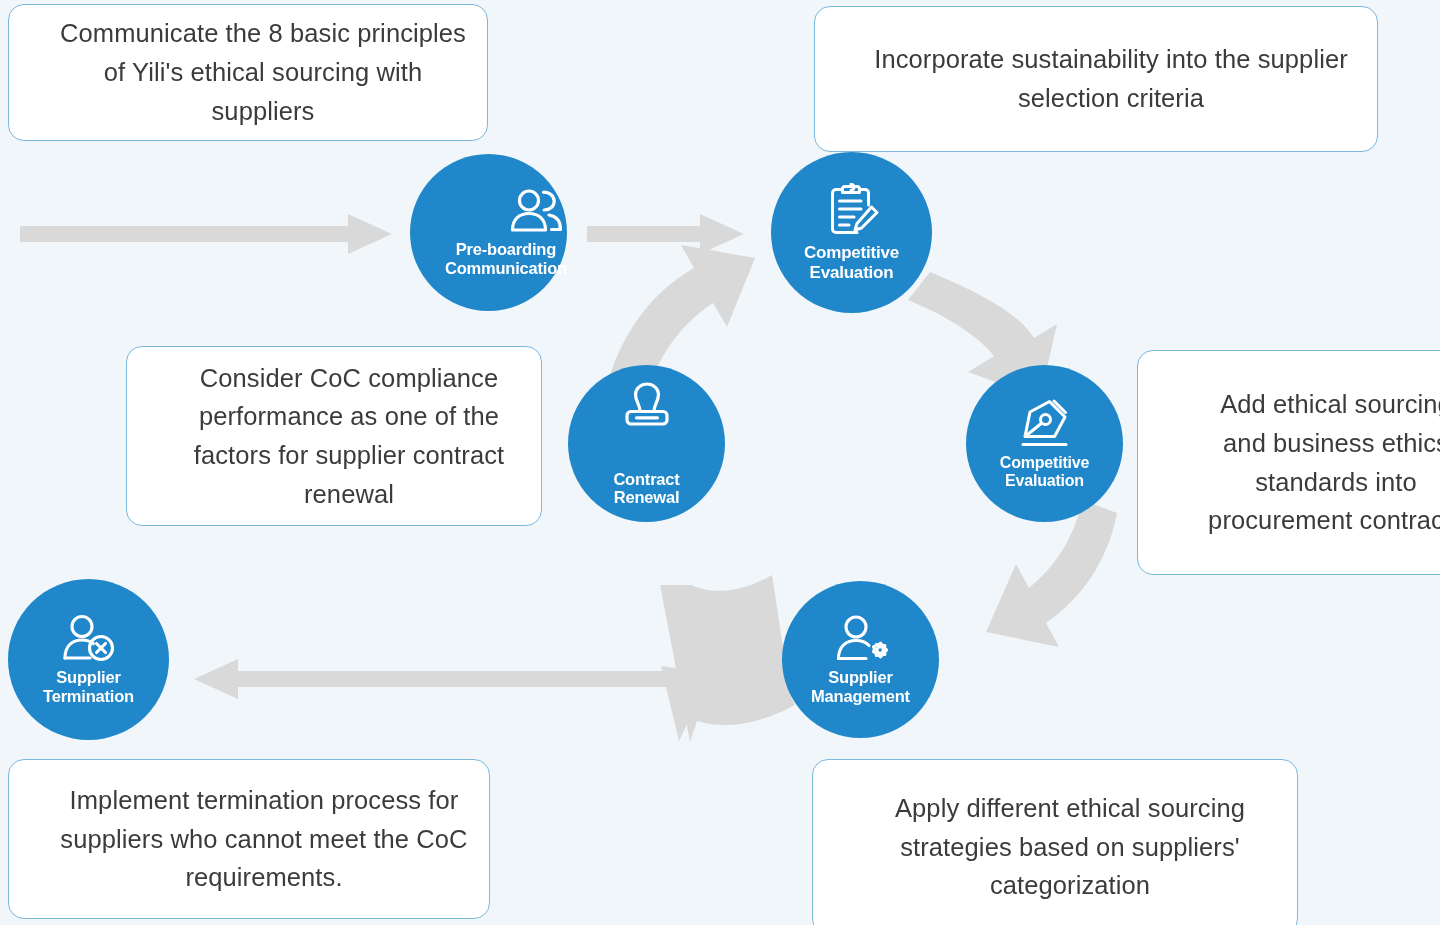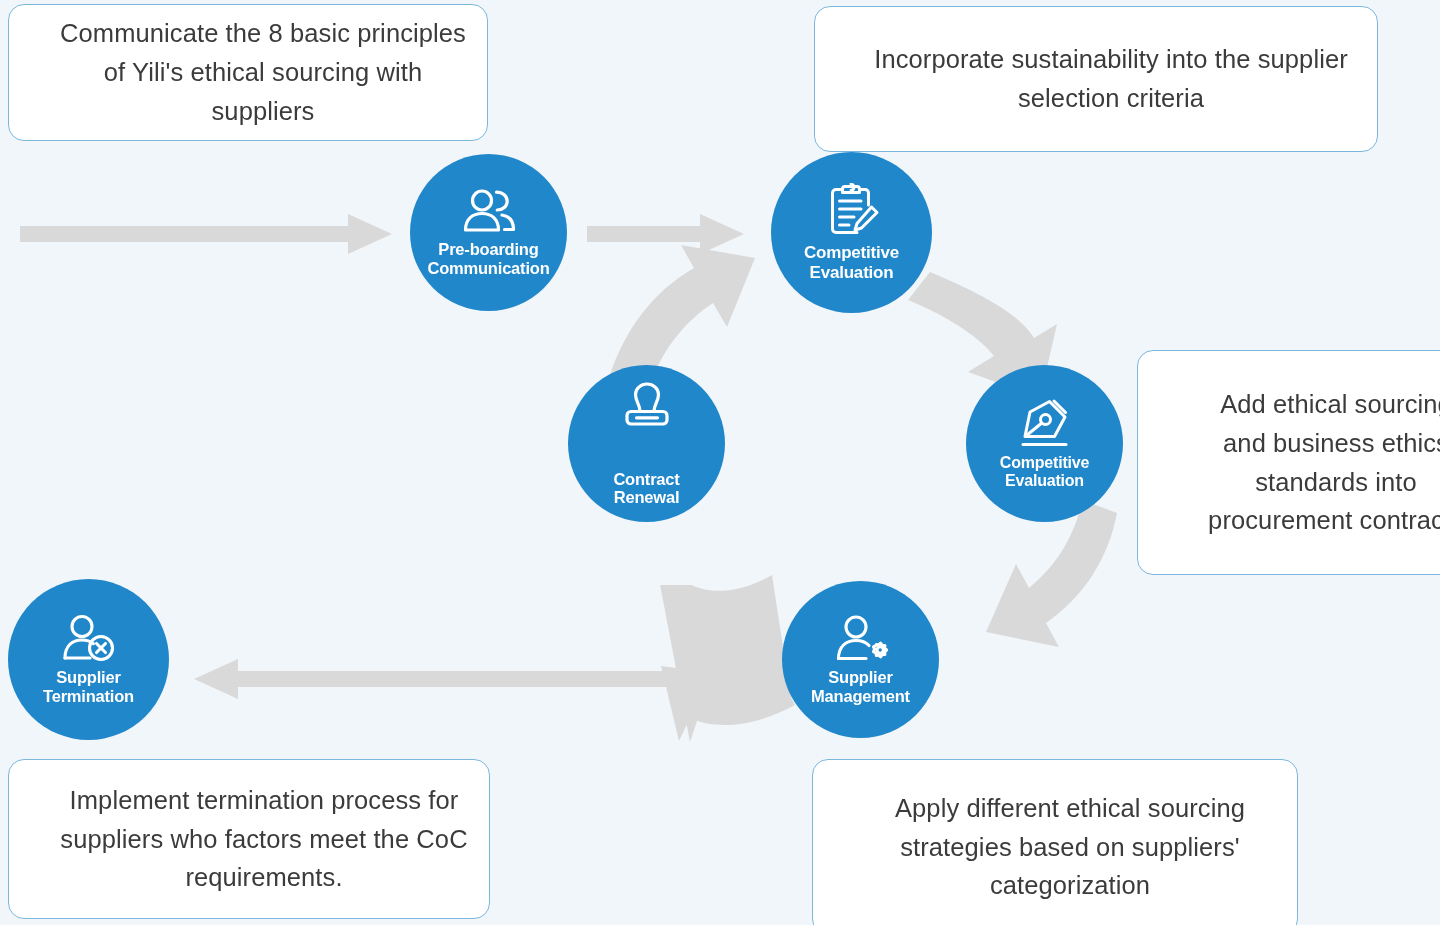--- a/index.html
+++ b/index.html
@@ -55,21 +55,21 @@
     margin-bottom:4px;
   }
   .circle .clabel{
     font-weight:bold;
     text-align:center;
     line-height:1.12;
     letter-spacing:-0.2px;
     white-space:pre-line;
   }
 
-  #circle-preboarding{ left:410px;  top:154px; width:157px; height:157px; }
+  #circle-preboarding{ left:410px;  top:154px; width:157px; height:157px;align-items:flex-end; }
   #circle-preboarding .clabel{ font-size:16.5px; }
 
   #circle-competitive-top{ left:771px; top:152px; width:161px; height:161px; }
   #circle-competitive-top .clabel{ font-size:17px; }
 
   #circle-competitive-right{ left:966px; top:365px; width:157px; height:157px; }
   #circle-competitive-right .clabel{ font-size:16px; }
 
   #circle-supplier-mgmt{ left:782px; top:581px; width:157px; height:157px; }
   #circle-supplier-mgmt .clabel{ font-size:16.5px; }
@@ -141,27 +141,30 @@
   </svg>
 
   <div class="box" id="box-communicate">
     <span>Communicate the 8 basic principles of Yili's ethical sourcing with suppliers</span>
   </div>
 
   <div class="box" id="box-sustain">
     <span>Incorporate sustainability into the supplier selection criteria</span>
   </div>
 
+  <div class="box" id="box-coc">
+    <span>Consider CoC compliance performance as one of the factors for supplier contract renewal</span>
+  </div>
 
   <div class="box" id="box-add-ethical">
     <span>Add ethical sourcing and business ethics standards into procurement contracts</span>
   </div>
 
   <div class="box" id="box-terminate">
-    <span>Implement termination process for suppliers who factors meet the CoC requirements.</span>
+    <span>Implement termination process for suppliers who cannot meet the CoC requirements.</span>
   </div>
 
   <div class="box" id="box-apply">
     <span>Apply different ethical sourcing strategies based on suppliers' categorization</span>
   </div>
 
   <div class="circle" id="circle-preboarding">
     <span class="ico">
       <svg width="62" height="48" viewBox="0 0 62 48">
         <g fill="none" stroke="#ffffff" stroke-width="3.2" stroke-linecap="round" stroke-linejoin="round">

